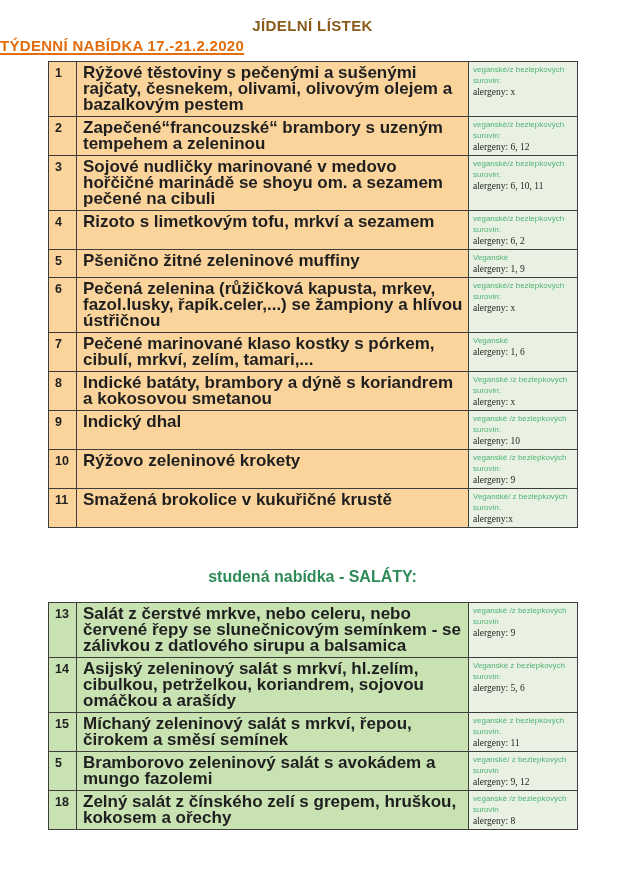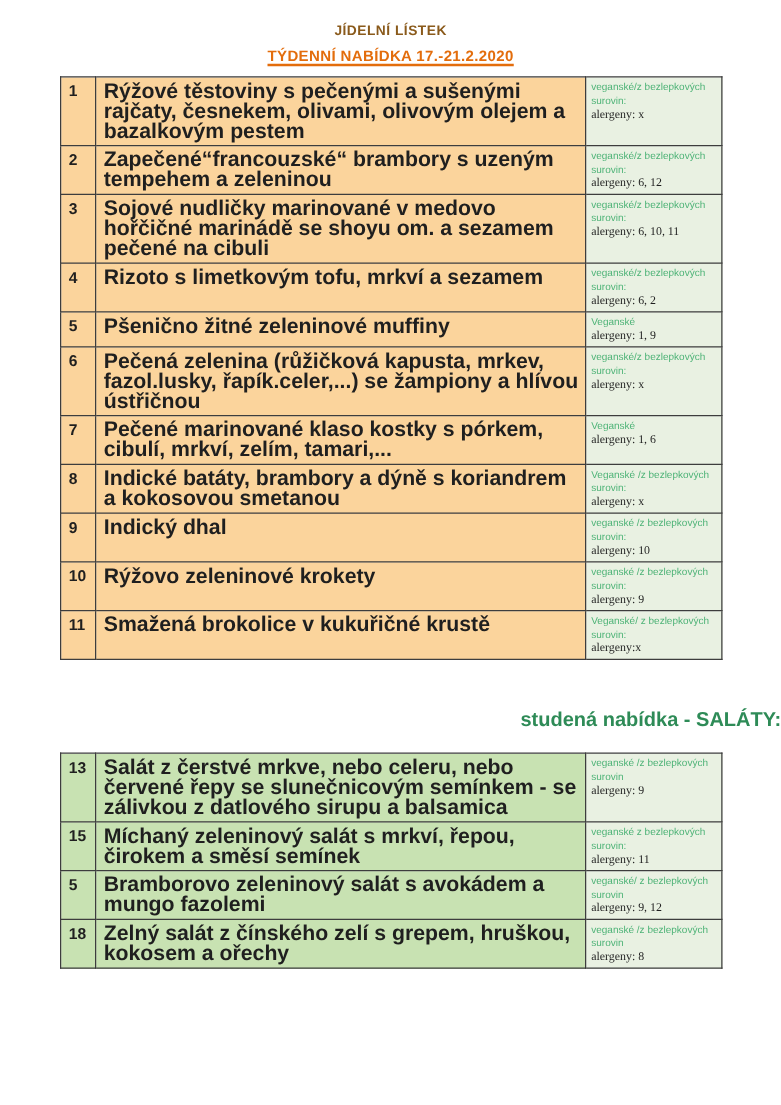--- a/index.html
+++ b/index.html
@@ -21,30 +21,30 @@
     background: #ffffff;
     font-family: "Liberation Sans", sans-serif;
     color: var(--ink);
     overflow: hidden;
   }
   .page { position: relative; width: 625px; height: 884px; }
 
   .doc-title {
     margin: 16px 0 0 0;
     text-align: center;
-    font-size: 11px;
+    font-size: 15px;
     line-height: 19px;
     font-weight: bold;
     letter-spacing: 0.4px;
     color: var(--title-brown);
   }
   .doc-subtitle {
     margin: 1px 0 0 0;
-    text-align: center;
-    font-size: 12px;
+    text-align: left;
+    font-size: 15px;
     line-height: 19px;
     font-weight: bold;
     letter-spacing: 0.3px;
     color: var(--subtitle-orange);
     text-decoration: underline;
     text-decoration-thickness: 2px;
     text-underline-offset: 2px;
   }
 
   table.menu {
@@ -87,21 +87,21 @@
   .allergens {
     padding: 0 2px 2px 4px;
     font-family: "Liberation Serif", serif;
     font-size: 9.5px;
     line-height: 12px;
     color: var(--ink);
   }
 
   .section-title {
     margin: 39px 0 0 0;
-    text-align: right;
+    text-align: center;
     font-size: 16px;
     line-height: 19px;
     font-weight: bold;
     color: var(--section-green);
   }
   table.cold { margin-top: 16px; }
 </style>
 </head>
 <body>
 
@@ -219,20 +219,28 @@
     <tbody id="cold-body">
         <tr>
           <td class="num">13</td>
           <td class="dish">Salát z čerstvé mrkve, nebo celeru, nebo červené řepy se slunečnicovým semínkem - se zálivkou z datlového sirupu a balsamica</td>
           <td class="side">
             <div class="diet">veganské /z bezlepkových surovin</div>
             <div class="allergens">alergeny: 9</div>
           </td>
         </tr>
         <tr>
+          <td class="num">14</td>
+          <td class="dish">Asijský zeleninový salát s mrkví, hl.zelím, cibulkou, petrželkou, koriandrem, sojovou omáčkou a arašídy</td>
+          <td class="side">
+            <div class="diet">Veganské z bezlepkových surovin:</div>
+            <div class="allergens">alergeny: 5, 6</div>
+          </td>
+        </tr>
+        <tr>
           <td class="num">15</td>
           <td class="dish">Míchaný zeleninový salát s mrkví, řepou, čirokem a směsí semínek</td>
           <td class="side">
             <div class="diet">veganské z bezlepkových surovin:</div>
             <div class="allergens">alergeny: 11</div>
           </td>
         </tr>
         <tr>
           <td class="num">5</td>
           <td class="dish">Bramborovo zeleninový salát s avokádem a mungo fazolemi</td>

